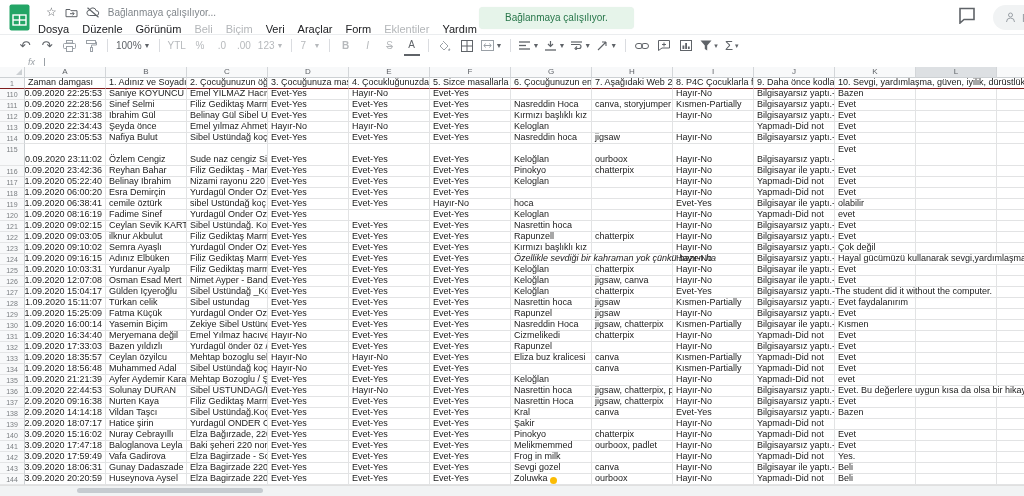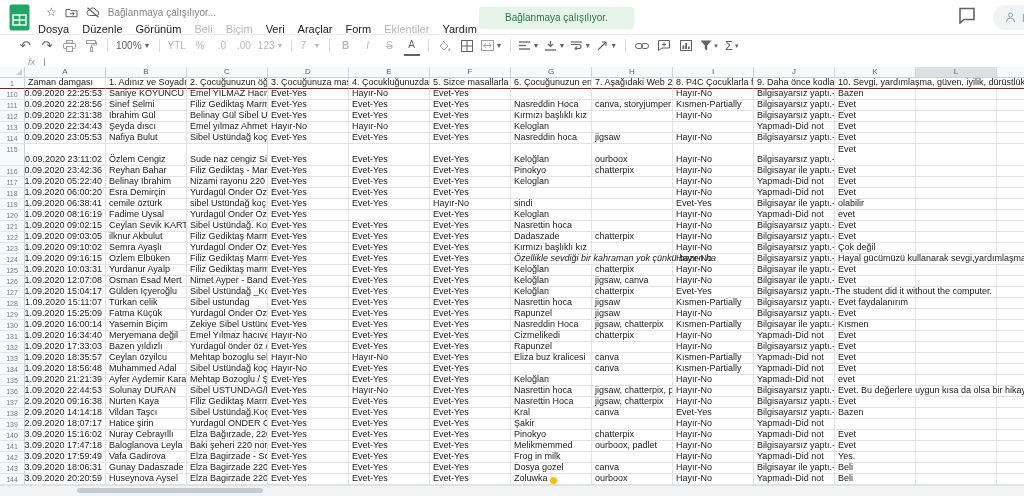--- a/index.html
+++ b/index.html
@@ -324,21 +324,21 @@
         <div class="cell"></div>
         <div class="cell">Hayır-No</div>
         <div class="cell">Bilgisayarsız yaptı.-The s</div>
         <div class="cell">Evet</div>
         <div class="cell"></div>
         <div class="cell"></div>
       </div>
       <div class="row">
         <div class="rnum">113</div>
         <div class="cell right">20.09.2020 22:34:43</div>
-        <div class="cell">Şeyda dıscı</div>
+        <div class="cell">Şeyda önce</div>
         <div class="cell">Emel yılmaz Ahmet hash</div>
         <div class="cell">Hayır-No</div>
         <div class="cell">Hayır-No</div>
         <div class="cell">Evet-Yes</div>
         <div class="cell">Keloglan</div>
         <div class="cell"></div>
         <div class="cell"></div>
         <div class="cell">Yapmadı-Did not</div>
         <div class="cell">Evet</div>
         <div class="cell"></div>
@@ -425,32 +425,32 @@
         <div class="cell"></div>
       </div>
       <div class="row">
         <div class="rnum">119</div>
         <div class="cell right">21.09.2020 06:38:41</div>
         <div class="cell">cemile öztürk</div>
         <div class="cell">sibel Üstündağ koç ilkok.</div>
         <div class="cell">Evet-Yes</div>
         <div class="cell">Evet-Yes</div>
         <div class="cell">Hayır-No</div>
-        <div class="cell">sindi</div>
+        <div class="cell">hoca</div>
         <div class="cell"></div>
         <div class="cell">Evet-Yes</div>
         <div class="cell">Bilgisayar ile yaptı.-The s</div>
         <div class="cell">olabilir</div>
         <div class="cell"></div>
         <div class="cell"></div>
       </div>
       <div class="row">
         <div class="rnum">120</div>
         <div class="cell right">21.09.2020 08:16:19</div>
-        <div class="cell">Fadime  Uysal</div>
+        <div class="cell">Fadime  Sinef</div>
         <div class="cell">Yurdagül Önder Öz</div>
         <div class="cell">Evet-Yes</div>
         <div class="cell"></div>
         <div class="cell">Evet-Yes</div>
         <div class="cell">Keloglan</div>
         <div class="cell"></div>
         <div class="cell">Hayır-No</div>
         <div class="cell">Yapmadı-Did not</div>
         <div class="cell">evet</div>
         <div class="cell"></div>
@@ -473,21 +473,21 @@
         <div class="cell"></div>
       </div>
       <div class="row">
         <div class="rnum">122</div>
         <div class="cell right">21.09.2020 09:03:05</div>
         <div class="cell">ilknur Akbulut</div>
         <div class="cell">Filiz Gediktaş Marmara İl</div>
         <div class="cell">Evet-Yes</div>
         <div class="cell">Evet-Yes</div>
         <div class="cell">Evet-Yes</div>
-        <div class="cell">Dadaszade</div>
+        <div class="cell">Rapunzell</div>
         <div class="cell">chatterpix</div>
         <div class="cell">Hayır-No</div>
         <div class="cell">Bilgisayarsız yaptı.-The s</div>
         <div class="cell">Evet</div>
         <div class="cell"></div>
         <div class="cell"></div>
       </div>
       <div class="row">
         <div class="rnum">123</div>
         <div class="cell right">21.09.2020 09:10:02</div>
@@ -500,21 +500,21 @@
         <div class="cell"></div>
         <div class="cell">Hayır-No</div>
         <div class="cell">Bilgisayarsız yaptı.-The s</div>
         <div class="cell">Çok değil</div>
         <div class="cell"></div>
         <div class="cell"></div>
       </div>
       <div class="row">
         <div class="rnum">124</div>
         <div class="cell right">21.09.2020 09:16:15</div>
-        <div class="cell">Özlem Elbüken</div>
+        <div class="cell">Adınız Elbüken</div>
         <div class="cell">Filiz Gediktaş Marmara il</div>
         <div class="cell">Evet-Yes</div>
         <div class="cell">Evet-Yes</div>
         <div class="cell">Evet-Yes</div>
         <div class="cell spill" style="min-width: 162px; width: 162px; font-style: italic;">Özellikle sevdiği bir kahraman yok çünkü bazen ha</div>
         <div class="cell">Hayır-No</div>
         <div class="cell">Bilgisayarsız yaptı.-The s</div>
         <div class="cell spill" style="min-width: 243px; width: 243px;">Hayal gücümüzü kullanarak sevgi,yardımlaşma,güven,iyilik,dürüstlük</div>
       </div>
       <div class="row">
@@ -803,21 +803,21 @@
         <div class="cell"></div>
       </div>
       <div class="row">
         <div class="rnum">143</div>
         <div class="cell right">23.09.2020 18:06:31</div>
         <div class="cell">Gunay Dadaszade</div>
         <div class="cell">Elza Bagirzade 220 sayli</div>
         <div class="cell">Evet-Yes</div>
         <div class="cell">Evet-Yes</div>
         <div class="cell">Evet-Yes</div>
-        <div class="cell">Dosya gozel</div>
+        <div class="cell">Sevgi gozel</div>
         <div class="cell">canva</div>
         <div class="cell">Hayır-No</div>
         <div class="cell">Bilgisayar ile yaptı.-The s</div>
         <div class="cell">Beli</div>
         <div class="cell"></div>
         <div class="cell"></div>
       </div>
       <div class="row">
         <div class="rnum">144</div>
         <div class="cell right">23.09.2020 20:20:59</div>

